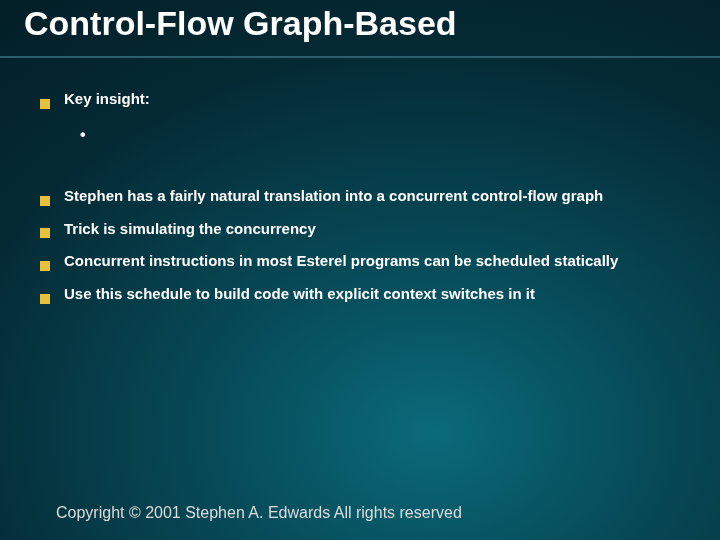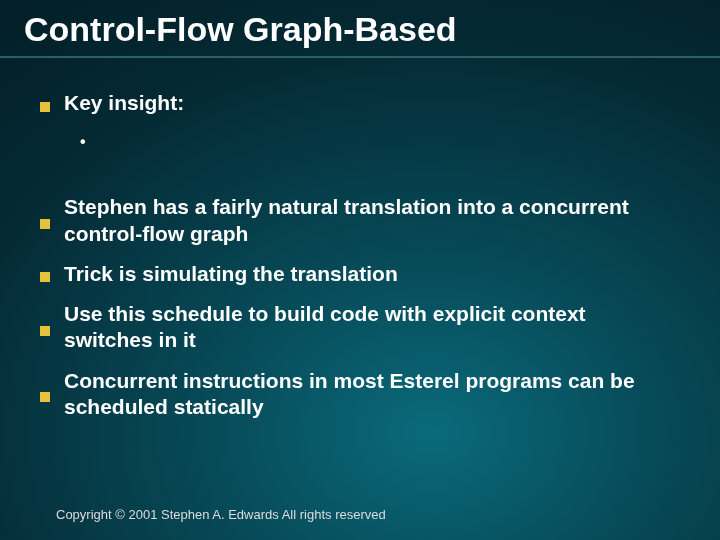--- a/index.html
+++ b/index.html
@@ -13,21 +13,21 @@
   .slide {
     width: 720px;
     height: 540px;
     background: radial-gradient(ellipse 900px 700px at 60% 80%, #0a6a7a 0%, #074a58 25%, #042a34 55%, #01131a 100%);
     position: relative;
     color: #ffffff;
     box-sizing: border-box;
   }
   .title {
     position: absolute;
-    top: 10px;
+    top: 4px;
     left: 24px;
     right: 24px;
     font-size: 34px;
     font-weight: bold;
     color: #ffffff;
     padding-bottom: 6px;
   }
   .title-underline {
     position: absolute;
     top: 56px;
@@ -38,23 +38,23 @@
   }
   .body {
     position: absolute;
     top: 90px;
     left: 40px;
     right: 40px;
     bottom: 50px;
   }
   .bullet1 {
     display: flex;
-    align-items: center;
+    align-items: flex-end;
     margin-bottom: 14px;
-    font-size: 21px;
+    font-size: 15px;
     font-weight: bold;
     line-height: 1.25;
   }
   .sq {
     width: 10px;
     height: 10px;
     background: #e6c13b;
     flex: 0 0 10px;
     margin-top: 7px;
     margin-right: 14px;
@@ -74,21 +74,21 @@
     margin-right: 12px;
     font-size: 16px;
   }
   .gap {
     height: 28px;
   }
   .footer {
     position: absolute;
     bottom: 18px;
     left: 56px;
-    font-size: 13px;
+    font-size: 16px;
     color: #dcdcdc;
   }
 </style>
 </head>
 <body>
 
 <div class="slide">
 
   <div class="title">Control-Flow Graph-Based</div>
   <div class="title-underline"></div>
@@ -106,30 +106,30 @@
 
     <div class="gap"></div>
 
     <div class="bullet1">
       <div class="sq"></div>
       <div>Stephen has a fairly natural translation into a concurrent control-flow graph</div>
     </div>
 
     <div class="bullet1">
       <div class="sq"></div>
-      <div>Trick is simulating the translation</div>
+      <div>Trick is simulating the concurrency</div>
+    </div>
+
+    <div class="bullet1">
+      <div class="sq"></div>
+      <div>Concurrent instructions in most Esterel programs can be scheduled statically</div>
     </div>
 
     <div class="bullet1">
       <div class="sq"></div>
       <div>Use this schedule to build code with explicit context switches in it</div>
-    </div>
-
-    <div class="bullet1">
-      <div class="sq"></div>
-      <div>Concurrent instructions in most Esterel programs can be scheduled statically</div>
     </div>
 
   </div>
 
   <div class="footer">Copyright © 2001 Stephen A. Edwards  All rights reserved</div>
 
 </div>
 
 </body></html>

